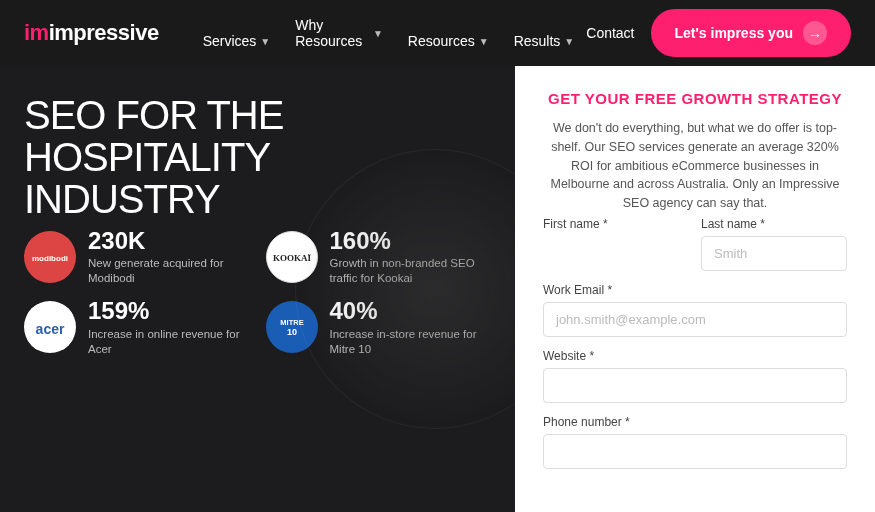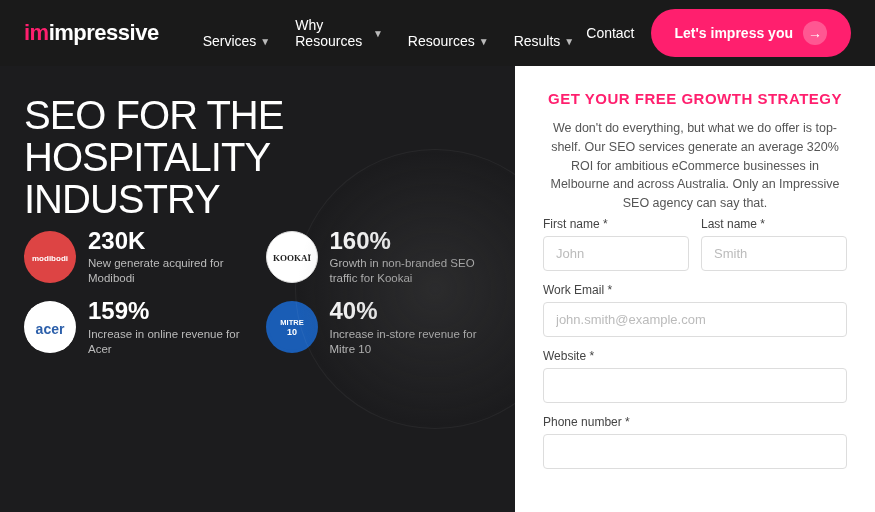--- a/index.html
+++ b/index.html
@@ -340,21 +340,20 @@
     </div>
   </div>
 
   <div class="right">
     <div class="form-title">GET YOUR FREE GROWTH STRATEGY</div>
     <p class="form-desc">We don't do everything, but what we do offer is top-shelf. Our SEO services generate an average 320% ROI for ambitious eCommerce businesses in Melbourne and across Australia. Only an Impressive SEO agency can say that.</p>
 
     <div class="form-row">
       <div class="form-group">
         <label class="form-label">First name *</label>
-        <input class="form-input" type="text" placeholder="John" style="">
       </div>
       <div class="form-group">
         <label class="form-label">Last name *</label>
         <input class="form-input" type="text" placeholder="Smith" style="">
       </div>
     </div>
 
     <div class="form-group full">
       <label class="form-label">Work Email *</label>
       <input class="form-input" type="email" placeholder="john.smith@example.com" style="">

